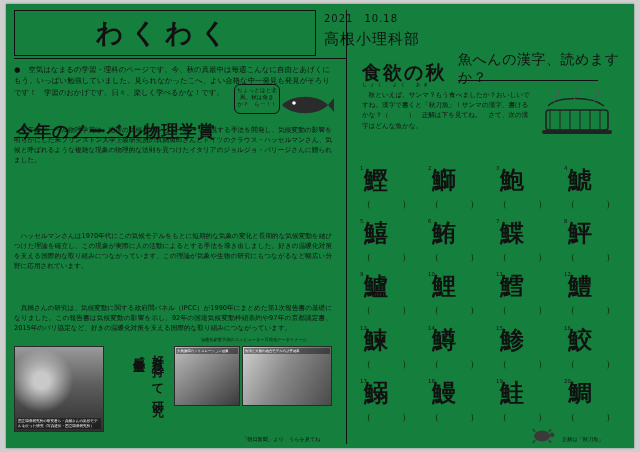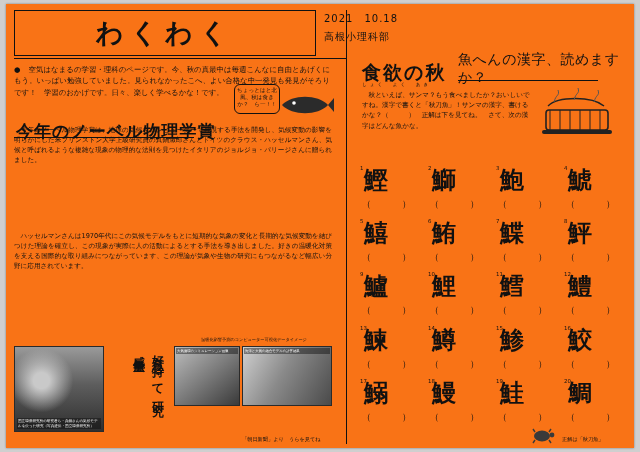--- a/index.html
+++ b/index.html
@@ -4,39 +4,39 @@
 <style>
   html,body{margin:0;padding:0;}
   body{
     width:640px;height:452px;
     background:#cfcfcf;
     font-family:"DejaVu Sans","Liberation Sans",sans-serif;
     overflow:hidden;
   }
   .page{
     position:absolute;left:6px;top:4px;width:628px;height:444px;
-    background:#f97316;
+    background:#15803d;
     box-shadow:0 0 2px rgba(0,0,0,.4);
     overflow:hidden;
   }
   
   .masthead{
     position:absolute;left:8px;top:6px;width:300px;height:44px;
     border:1.5px solid #111;
     display:flex;align-items:center;justify-content:center;
   }
   .masthead .title{
     font-family:"DejaVu Serif","Liberation Serif",serif;
     font-size:27px;font-weight:700;letter-spacing:7px;color:#111;
   }
   .issue-date{
     position:absolute;left:318px;top:8px;font-size:10px;color:#111;letter-spacing:1px;
   }
   .issuer{
-    position:absolute;left:318px;top:26px;font-size:10px;color:#111;letter-spacing:1px;
+    position:absolute;left:318px;top:26px;font-size:15px;color:#111;letter-spacing:1px;
   }
   .head-rule{
     position:absolute;left:8px;top:54px;width:332px;height:0;border-top:1px solid #111;
   }
   
   .lead{
     position:absolute;left:8px;top:60px;width:316px;
     font-size:7.4px;line-height:1.55;color:#111;text-align:justify;
   }
   .lead .bullet{display:inline-block;width:7px;}
@@ -184,20 +184,21 @@
     <path d="M4 13 C14 2, 40 2, 50 13 C40 24, 14 24, 4 13 Z" fill="#2b2b2b"></path>
     <path d="M50 13 L56 6 L56 20 Z" fill="#2b2b2b"></path>
     <circle cx="16" cy="11" r="1.8" fill="#fff"></circle>
   </svg>
 
   <div class="sec-title">今年のノーベル物理学賞</div>
   <div class="sec-underline"></div>
 
   <div class="body-col" id="p1">　今年のノーベル物理学賞は、地球の気候をコンピューターで再現する手法を開発し、気候変動の影響を明らかにした米プリンストン大学上級研究員の真鍋淑郎さんとドイツのクラウス・ハッセルマンさん、気候と呼ばれるような複雑な現象の物理的な法則を見つけたイタリアのジョルジョ・パリージさんに贈られました。</div>
   <div class="body-col" id="p3">　ハッセルマンさんは1970年代にこの気候モデルをもとに短期的な気象の変化と長期的な気候変動を結びつけた理論を確立し、この現象が実際に人の活動によるとする手法を導き出しました。好きの温暖化対策を支える国際的な取り組みにつながっています、この理論が気象や生物の研究にもつながるなど幅広い分野に応用されています。</div>
+  <div class="body-col" id="p4">　真鍋さんの研究は、気候変動に関する政府間パネル（IPCC）が1990年にまとめた第1次報告書の基礎になりました。この報告書は気候変動の影響を示し、92年の国連気候変動枠組条約や97年の京都議定書、2015年のパリ協定など、好きの温暖化対策を支える国際的な取り組みにつながっています。</div>
 
   <div class="photo" id="photo1">
     <div class="cap">国立環境研究所の研究者ら・真鍋さんの気候モデルを使った研究（写真提供・国立環境研究所）</div>
   </div>
 
   <div class="vert-slogan">
     <span>感無量</span>
     <span>好奇心持って研究</span>
   </div>
 

